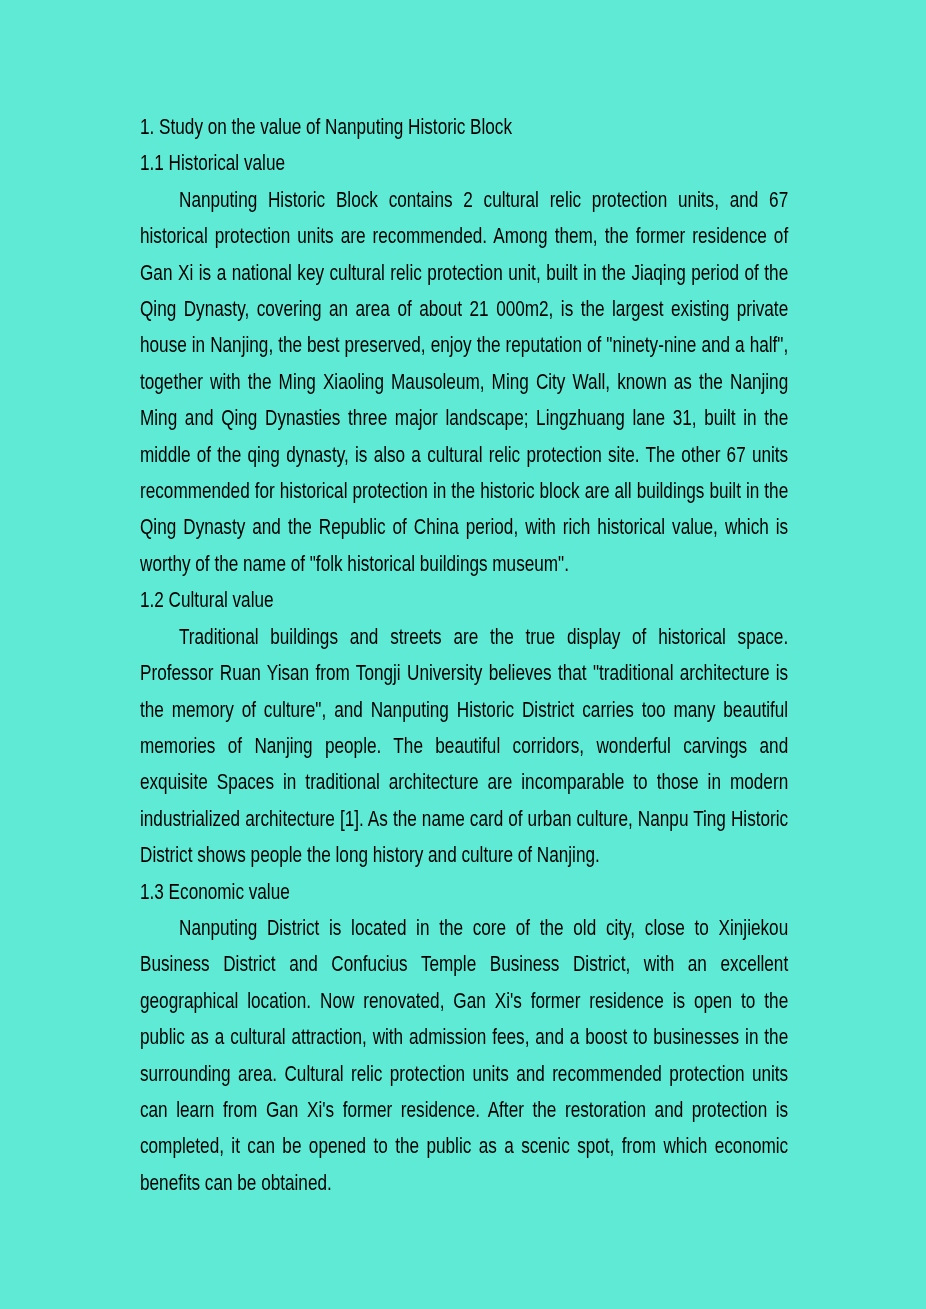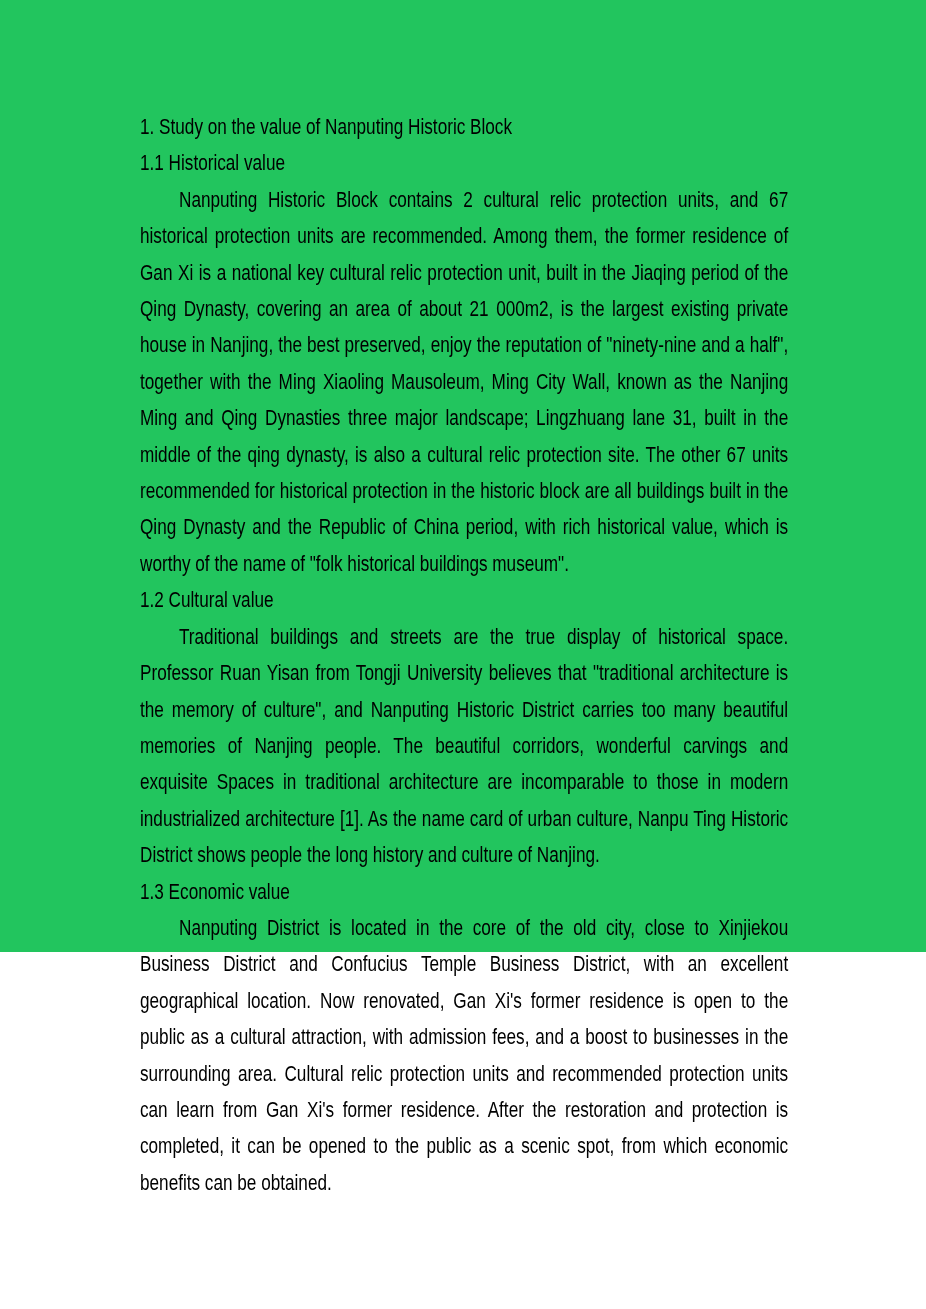--- a/index.html
+++ b/index.html
@@ -8,22 +8,22 @@
   }
   body {
     width: 926px;
     height: 1309px;
     background: #ffffff;
     overflow: hidden;
   }
   .page {
     position: relative;
     width: 926px;
-    height: 952px;
-    background: #22c55e;
+    height: 1309px;
+    background: #5eead4;
   }
   
   .content {
     position: absolute;
     left: 140px;
     top: 109px;
     width: 831px;
     transform: scaleX(0.78);
     transform-origin: top left;
     font-family: "Liberation Sans", sans-serif;

